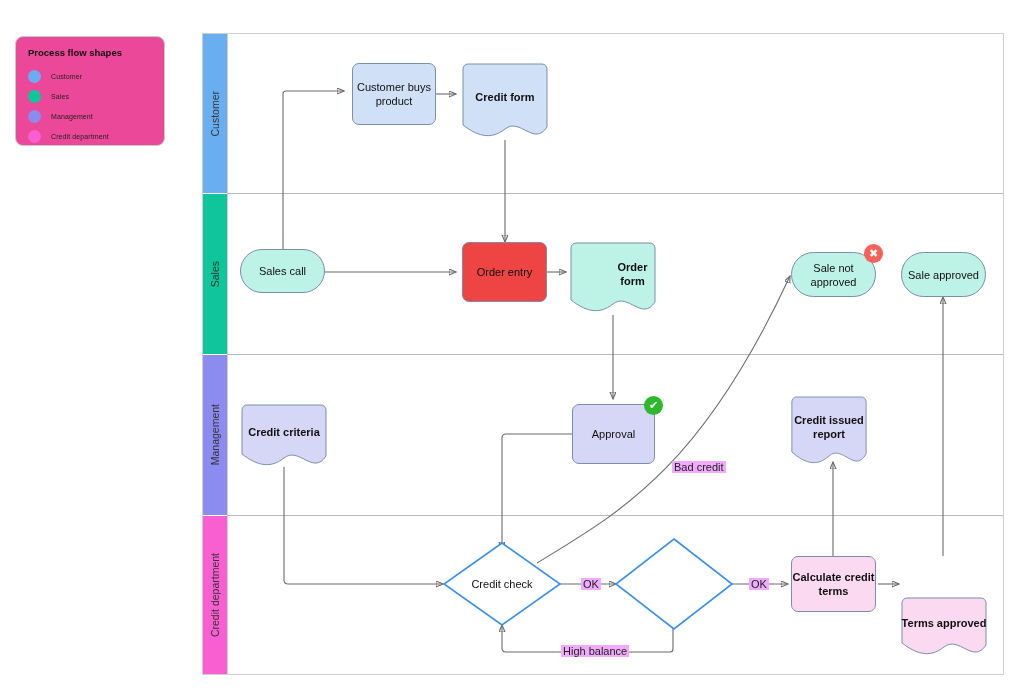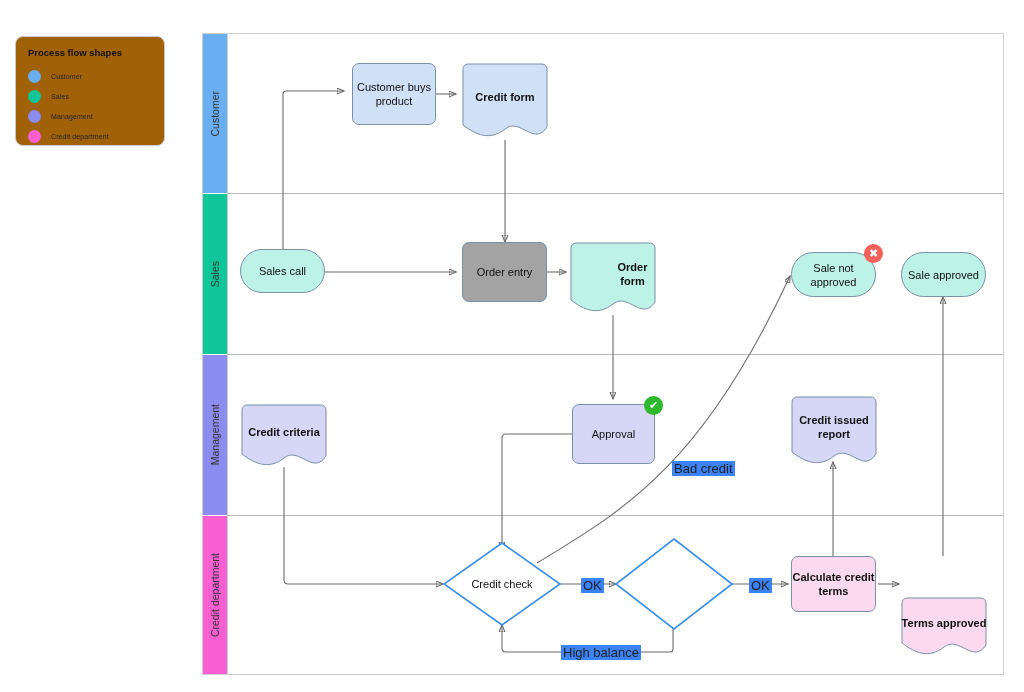--- a/index.html
+++ b/index.html
@@ -1,21 +1,21 @@
 <!DOCTYPE html>
 <html><head>
 <meta charset="utf-8">
 <style>
   html,body{margin:0;padding:0;background:#ffffff;}
   body{width:1024px;height:692px;position:relative;overflow:hidden;
        font-family:"Liberation Sans","DejaVu Sans",sans-serif;color:#1a1a1a;}
 
   
   #legend{position:absolute;left:15px;top:36px;width:150px;height:110px;
-          background:#a16207;border:1px solid #c9c9c9;border-radius:8px;
+          background:#ec4899;border:1px solid #c9c9c9;border-radius:8px;
           box-sizing:border-box;padding:10px 12px;}
   #legend .lg-title{font-size:9.5px;font-weight:bold;color:#111;margin-bottom:9px;}
   #legend .lg-row{display:flex;align-items:center;height:18px;margin-bottom:2px;}
   #legend .lg-dot{width:13px;height:13px;border-radius:50%;margin-right:10px;flex:0 0 auto;}
   #legend .lg-label{font-size:7px;color:#222;letter-spacing:.1px;}
 
   
   #frame{position:absolute;left:202px;top:33px;width:802px;height:642px;
          border:1px solid #cfcfcf;box-sizing:border-box;background:#fff;}
   .lane{position:absolute;left:0;width:100%;box-sizing:border-box;}
@@ -39,21 +39,21 @@
   .n-diamond{border:none;background:transparent;}
   .n-diamond .dia-svg{position:absolute;left:0;top:0;width:100%;height:100%;z-index:-1;}
   .n-diamond .dia-txt{position:relative;}
 
   .badge{position:absolute;width:19px;height:19px;border-radius:50%;
          display:flex;align-items:center;justify-content:center;color:#fff;
          font-size:11px;font-weight:bold;z-index:9;line-height:1;}
   .badge-ok{background:#2eb82e;}
   .badge-no{background:#f8615a;}
 
-  .edge-label{position:absolute;font-size:13px;color:#222;background:#3b82f6;
+  .edge-label{position:absolute;font-size:11px;color:#222;background:#f0abfc;
               padding:0 2px;z-index:7;white-space:nowrap;}
 
   svg#wires{position:absolute;left:0;top:0;width:1024px;height:692px;z-index:3;
             pointer-events:none;}
   svg#wires path,svg#wires line{fill:none;stroke:#6b6b6b;stroke-width:1.1;}
 </style>
 </head>
 <body>
 
 <div id="legend">
@@ -157,21 +157,21 @@
   <svg class="doc-svg" viewBox="0 0 86 78" preserveAspectRatio="none">
     <path d="M6,1 H80 A5,5 0 0 1 85,6 V64 C72,84 58,54 43,66 C28,78 14,72 1,62 V6 A5,5 0 0 1 6,1 Z" fill="#cfe0f7" stroke="#7b8fa8" stroke-width="1"></path>
   </svg>
   <span class="doc-txt">Credit form</span>
 </div>
 
 <div class="node n-pill" style="left:240px;top:249px;width:85px;height:44px;background:#bdf2e6;">
   <span>Sales call</span>
 </div>
 
-<div class="node n-rect" style="left:462px;top:242px;width:85px;height:60px;background:#a3a3a3;">
+<div class="node n-rect" style="left:462px;top:242px;width:85px;height:60px;background:#ef4444;">
   <span>Order entry</span>
 </div>
 
 <div class="node n-doc" style="left:570px;top:242px;width:86px;height:74px;padding-left:39px;">
   <svg class="doc-svg" viewBox="0 0 86 74" preserveAspectRatio="none">
     <path d="M6,1 H80 A5,5 0 0 1 85,6 V60 C72,80 58,50 43,62 C28,74 14,68 1,58 V6 A5,5 0 0 1 6,1 Z" fill="#bdf2e6" stroke="#7b8fa8" stroke-width="1"></path>
   </svg>
   <span class="doc-txt">Order form</span>
 </div>
 
@@ -193,21 +193,21 @@
   <span class="doc-txt">Credit criteria</span>
 </div>
 
 <div class="node n-rect" style="left:572px;top:404px;width:83px;height:60px;background:#d6d6f7;">
   <span>Approval</span>
   <div class="badge badge-ok" style="right:-9px;top:-9px;">
     <span>✔</span>
   </div>
 </div>
 
-<div class="node n-doc" style="left:791px;top:396px;width:86px;height:72px;">
+<div class="node n-doc" style="left:791px;top:396px;width:76px;height:72px;">
   <svg class="doc-svg" viewBox="0 0 86 72" preserveAspectRatio="none">
     <path d="M6,1 H80 A5,5 0 0 1 85,6 V58 C72,78 58,48 43,60 C28,72 14,66 1,56 V6 A5,5 0 0 1 6,1 Z" fill="#d6d6f7" stroke="#7b8fa8" stroke-width="1"></path>
   </svg>
   <span class="doc-txt">Credit issued report</span>
 </div>
 
 <div class="node n-diamond" style="left:443px;top:542px;width:118px;height:84px;">
   <svg class="dia-svg" viewBox="0 0 118 84" preserveAspectRatio="none">
     <path d="M59,1 L117,42 L59,83 L1,42 Z" fill="#ffffff" stroke="#3b8fe8" stroke-width="1.6"></path>
   </svg>

